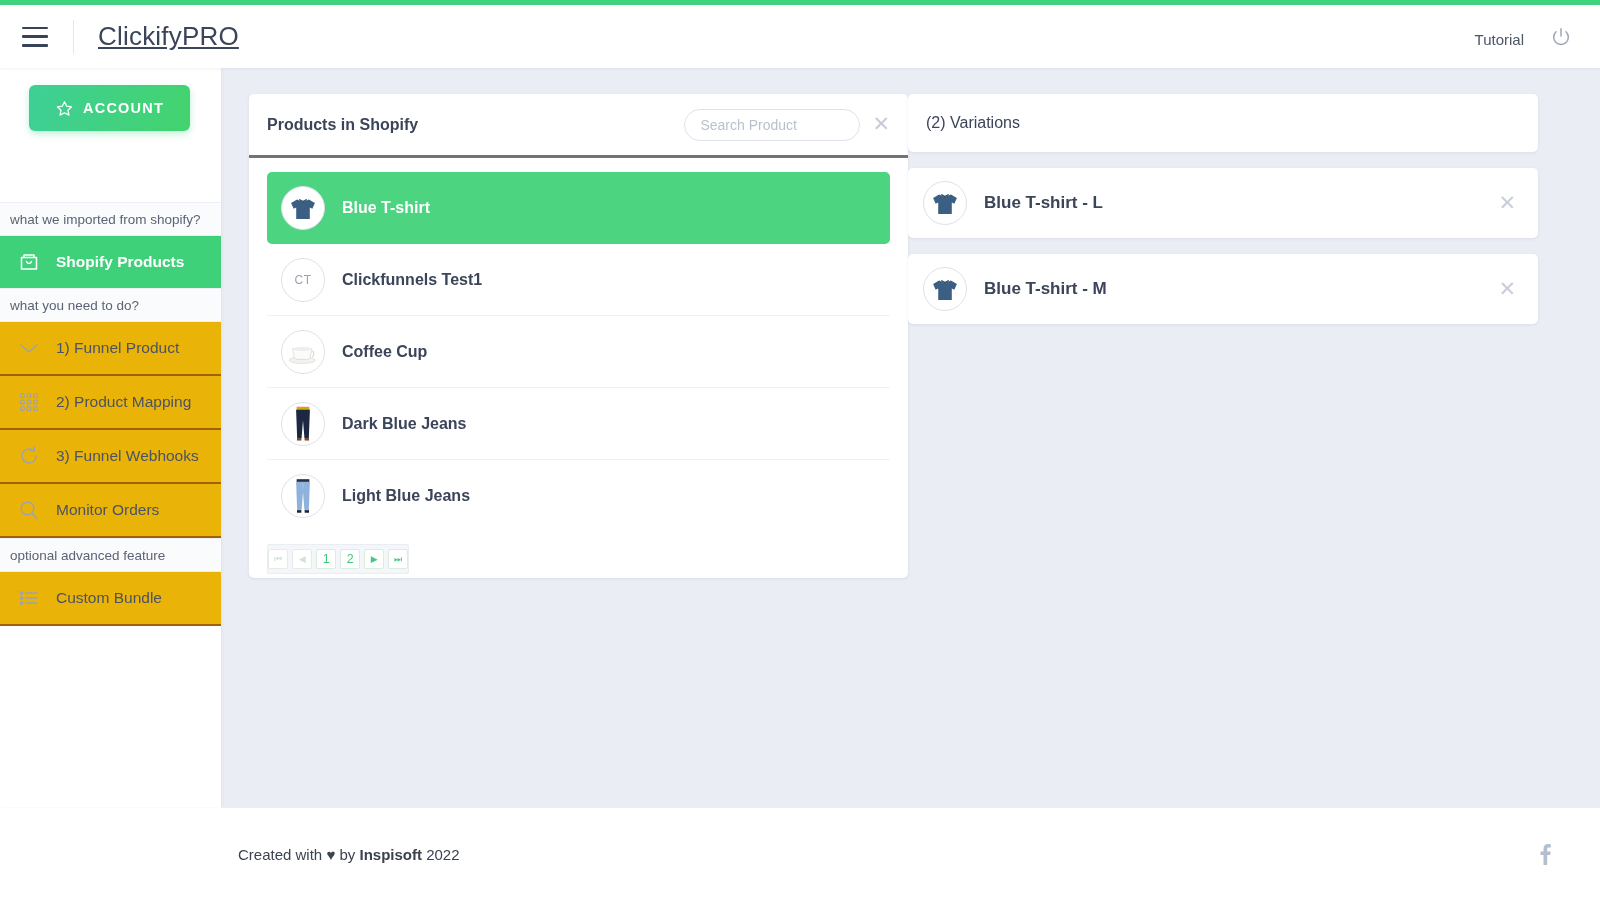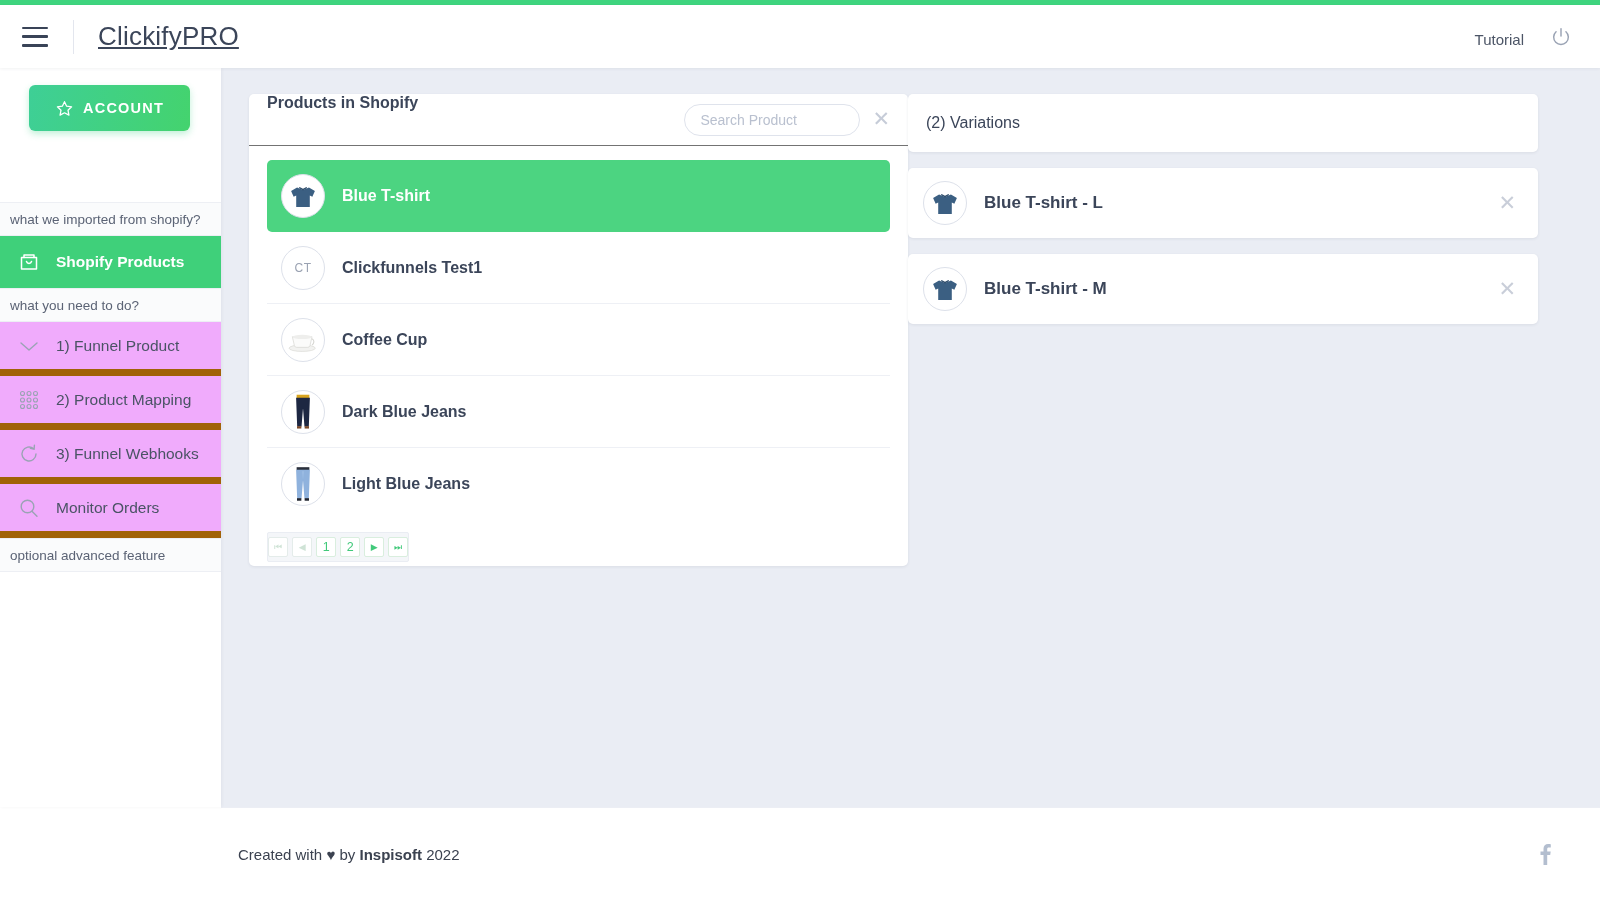--- a/index.html
+++ b/index.html
@@ -88,23 +88,23 @@
     font-size: 13.5px; color: #5b6375;
     background: #fafbfc;
     border-top: 1px solid #edeff4;
     border-bottom: 1px solid #edeff4;
   }
   .nav-item {
     height: 54px;
     padding-left: 16px;
     display: flex; align-items: center; gap: 14px;
     font-size: 15.5px; color: #4a5365;
-    border-bottom: 7px solid #a16207;
-    cursor: pointer;
-    background: #f0abfc;
+    border-bottom: 2px solid #a16207;
+    cursor: pointer;
+    background: #eab308;
   }
   .nav-item .nav-icon {
     width: 26px; height: 26px;
     display: flex; align-items: center; justify-content: center;
     flex: none;
   }
   .nav-item.active {
     background: #3fd07a;
     color: #ffffff;
     font-weight: bold;
@@ -124,24 +124,24 @@
     border-radius: 5px;
     box-shadow: 0 1px 3px rgba(60,70,90,.09);
   }
 
   
   .products-panel {
     position: absolute; top: 26px; left: 28px;
     width: 659px;
   }
   .panel-head {
-    height: 52px;
+    height: 64px;
     padding: 0 18px 0 18px;
-    display: flex; 
-    border-bottom: 1px solid #737373;
+    display: flex; align-items: center;
+    border-bottom: 3px solid #737373;
   }
   .panel-title {
     font-size: 16px; font-weight: bold; color: #3b4559;
   }
   .search-wrap {
     margin-left: auto;
     display: flex; align-items: center; gap: 12px;
   }
   .search-input {
     width: 176px; height: 32px;
@@ -351,20 +351,33 @@
         <svg width="24" height="24" viewBox="0 0 24 24" fill="none" stroke="#9aa3b4" stroke-width="1.4" stroke-linecap="round">
           <circle cx="10.5" cy="10.5" r="6.3"></circle>
           <path d="M15.2 15.4 L20 20.3"></path>
         </svg>
       </span>
       <span>Monitor Orders</span>
     </div>
 
     <div class="nav-section">optional advanced feature</div>
 
+    <div class="nav-item">
+      <span class="nav-icon">
+        <svg width="24" height="24" viewBox="0 0 24 24" fill="none" stroke="#9aa3b4" stroke-width="1.3" stroke-linecap="round">
+          <circle cx="4.6" cy="7" r="1.2"></circle>
+            <path d="M8.4 7 L20 7"></path>
+          <circle cx="4.6" cy="12" r="1.2"></circle>
+            <path d="M8.4 12 L20 12"></path>
+          <circle cx="4.6" cy="17" r="1.2"></circle>
+            <path d="M8.4 17 L20 17"></path>
+        </svg>
+      </span>
+      <span>Custom Bundle</span>
+    </div>
   </div>
 </div>
 
 <div class="content">
 
   <div class="card products-panel">
     <div class="panel-head">
       <div class="panel-title">Products in Shopify</div>
       <div class="search-wrap">
         <input class="search-input" type="text" placeholder="Search Product" style="">

